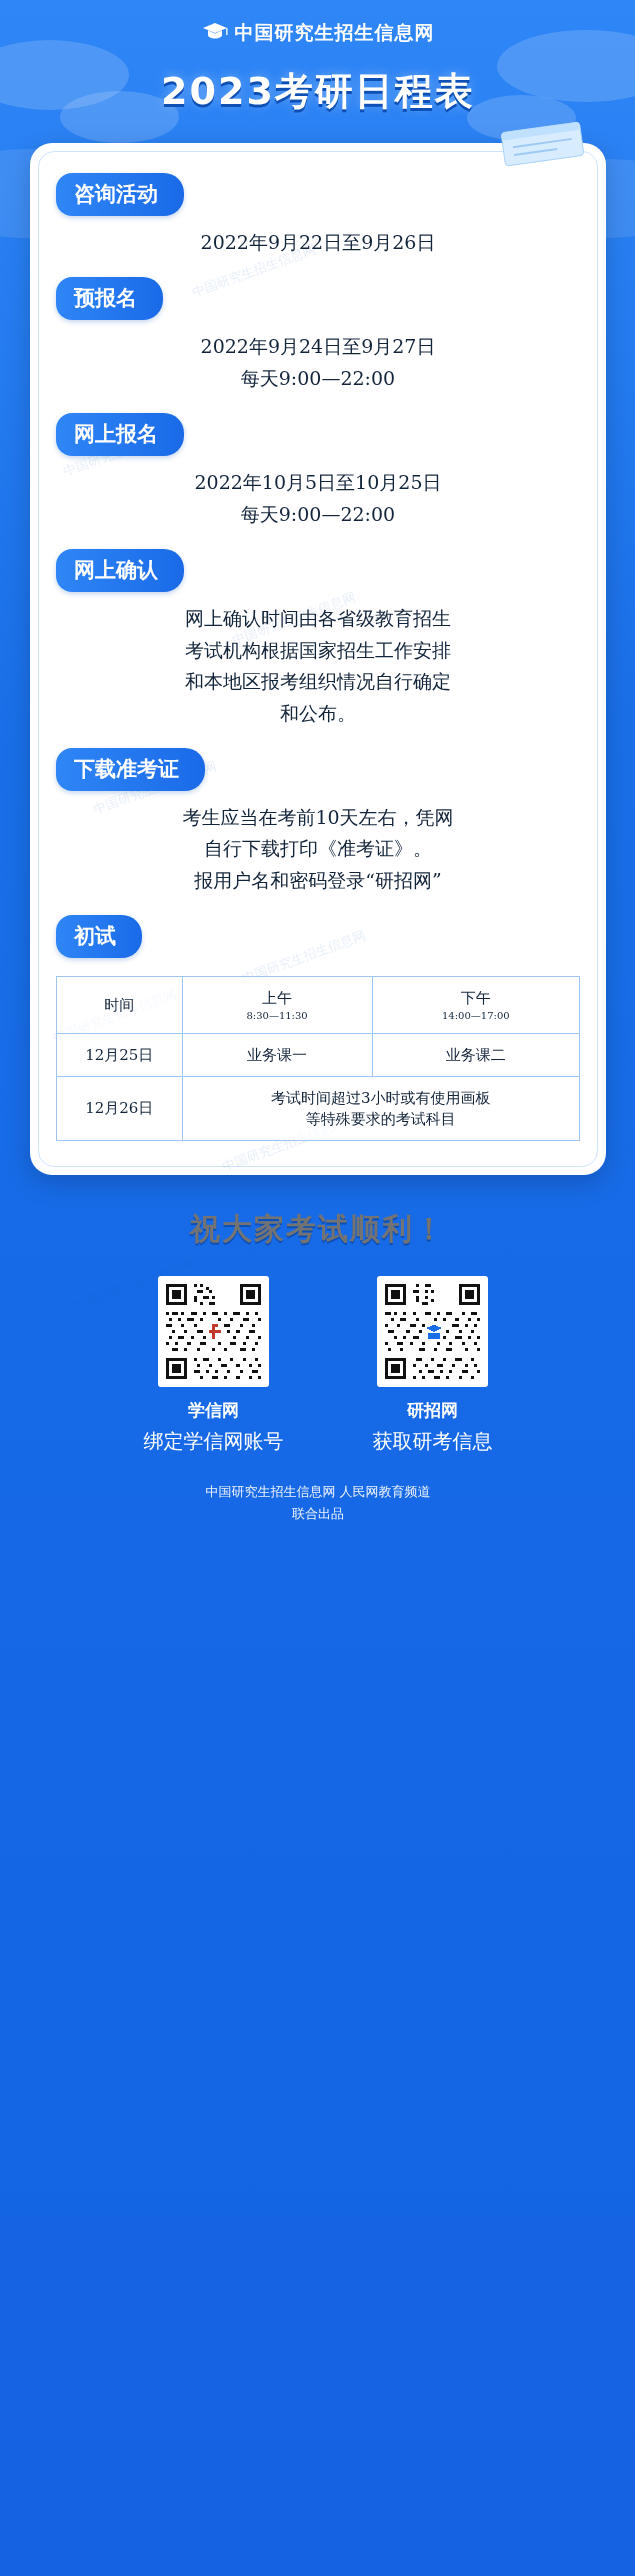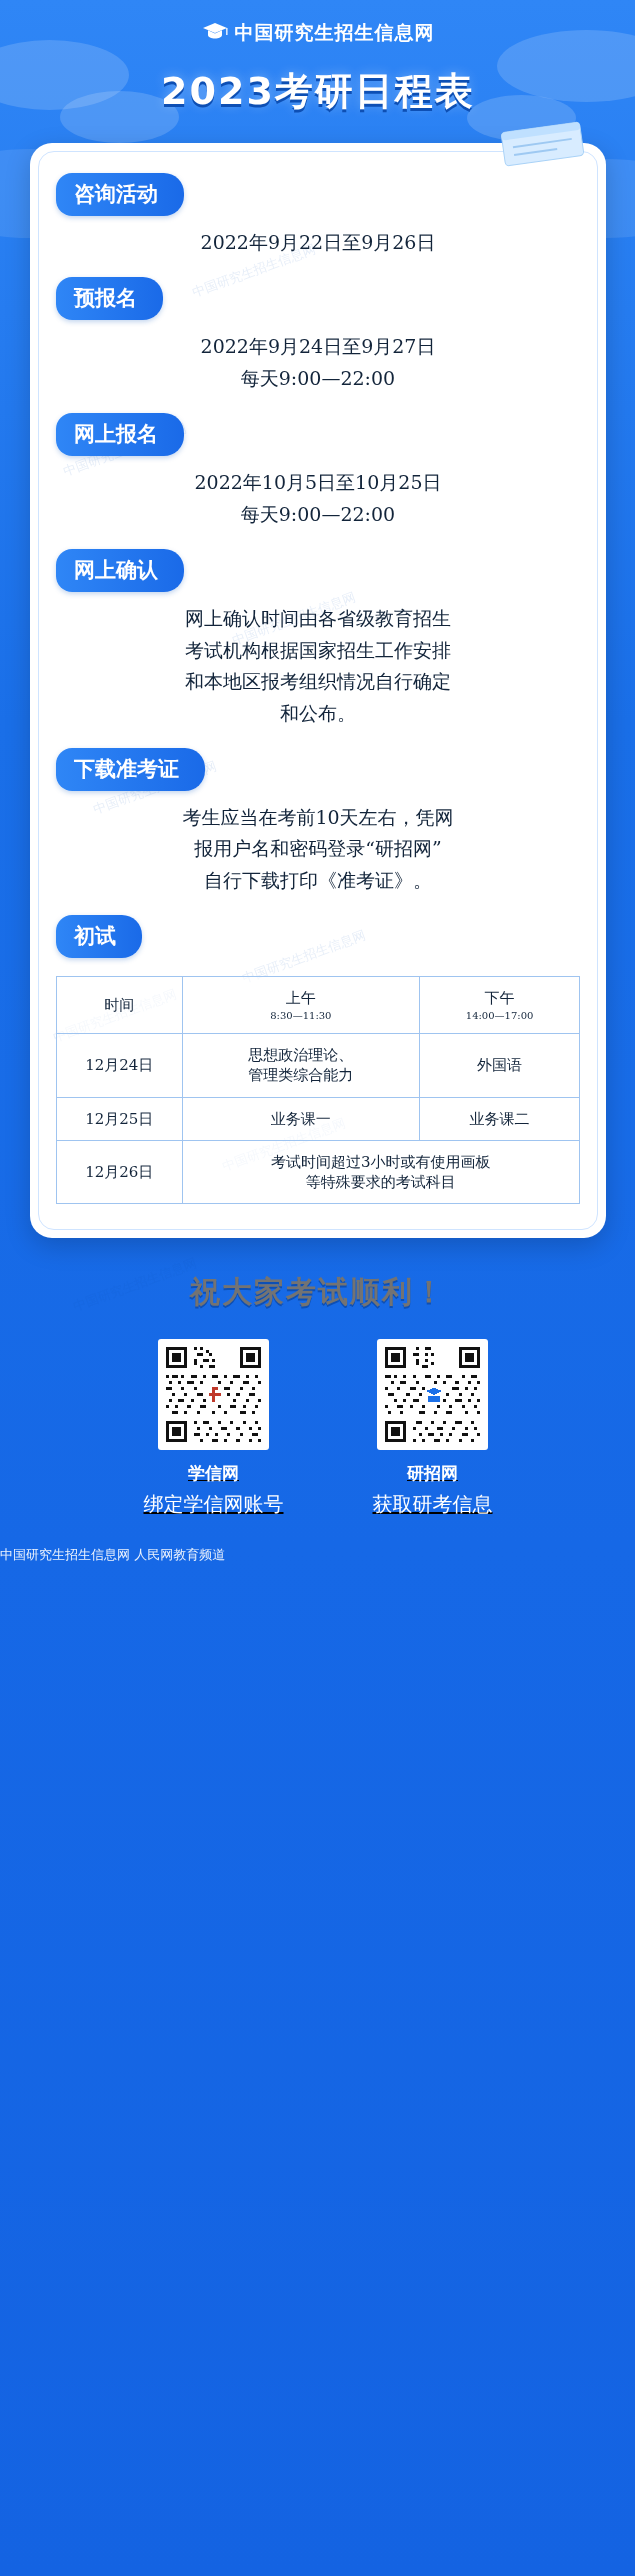--- a/index.html
+++ b/index.html
@@ -156,21 +156,20 @@
     letter-spacing: 2px;
     text-shadow: 0 2px 0 #0d4fb4;
     font-family: "DejaVu Sans", "Liberation Sans", sans-serif;
   }
   .qr-row {
     position: relative;
     display: flex;
     justify-content: center;
     gap: 89px;
     margin-top: 26px;
-    text-decoration: underline;
   }
   .qr-block { text-align: center; }
   .qr {
     width: 111px;
     height: 111px;
     background: #ffffff;
     padding: 5px;
     border-radius: 3px;
     margin: 0 auto;
   }
@@ -183,21 +182,21 @@
     font-family: "DejaVu Sans", "Liberation Sans", sans-serif;
   }
   .qr-sub {
     color: #ffffff;
     font-size: 20px;
     margin-top: 6px;
     font-family: "DejaVu Sans", "Liberation Sans", sans-serif;
   }
   .footer {
     position: relative;
-    text-align: left;
+    text-align: center;
     color: rgba(255,255,255,0.92);
     font-size: 13px;
     margin-top: 26px;
     line-height: 1.7;
     padding-bottom: 16px;
     font-family: "DejaVu Sans", "Liberation Sans", sans-serif;
   }
 </style>
 </head>
 <body>
@@ -264,45 +263,39 @@
       <div class="pill">网上确认</div>
       <div class="body-line">网上确认时间由各省级教育招生</div>
       <div class="body-line">考试机构根据国家招生工作安排</div>
       <div class="body-line">和本地区报考组织情况自行确定</div>
       <div class="body-line">和公布。</div>
     </div>
 
     <div class="section">
       <div class="pill">下载准考证</div>
       <div class="body-line">考生应当在考前10天左右，凭网</div>
+      <div class="body-line">自行下载打印《准考证》。</div>
       <div class="body-line">报用户名和密码登录“研招网”</div>
-      <div class="body-line">自行下载打印《准考证》。</div>
     </div>
 
     <div class="section">
       <div class="pill">初试</div>
 
       <table class="sched">
         <tbody>
           <tr>
             <td class="col-time">时间</td>
             <td>
               <span>上午</span>
               <span class="hdr-sub">8:30—11:30</span>
             </td>
             <td>
               <span>下午</span>
               <span class="hdr-sub">14:00—17:00</span>
             </td>
-          </tr>
-          <tr>
-            <td class="col-time">12月24日</td>
-            <td style="white-space:pre-line">思想政治理论、
-管理类综合能力</td>
-            <td>外国语</td>
           </tr>
           <tr>
             <td class="col-time">12月25日</td>
             <td>业务课一</td>
             <td>业务课二</td>
           </tr>
           <tr>
             <td class="col-time">12月26日</td>
             <td colspan="2" style="white-space:pre-line">考试时间超过3小时或有使用画板
 等特殊要求的考试科目</td>
@@ -535,14 +528,15 @@
         <rect x="15" y="17" width="4" height="2" fill="#1a6fe8"></rect>
       </svg>
     </div>
     <div class="qr-title">研招网</div>
     <div class="qr-sub">获取研考信息</div>
   </div>
 </div>
 
 <div class="footer">
   <div>中国研究生招生信息网   人民网教育频道</div>
+  <div>联合出品</div>
 </div>
 
 
 </body></html>

